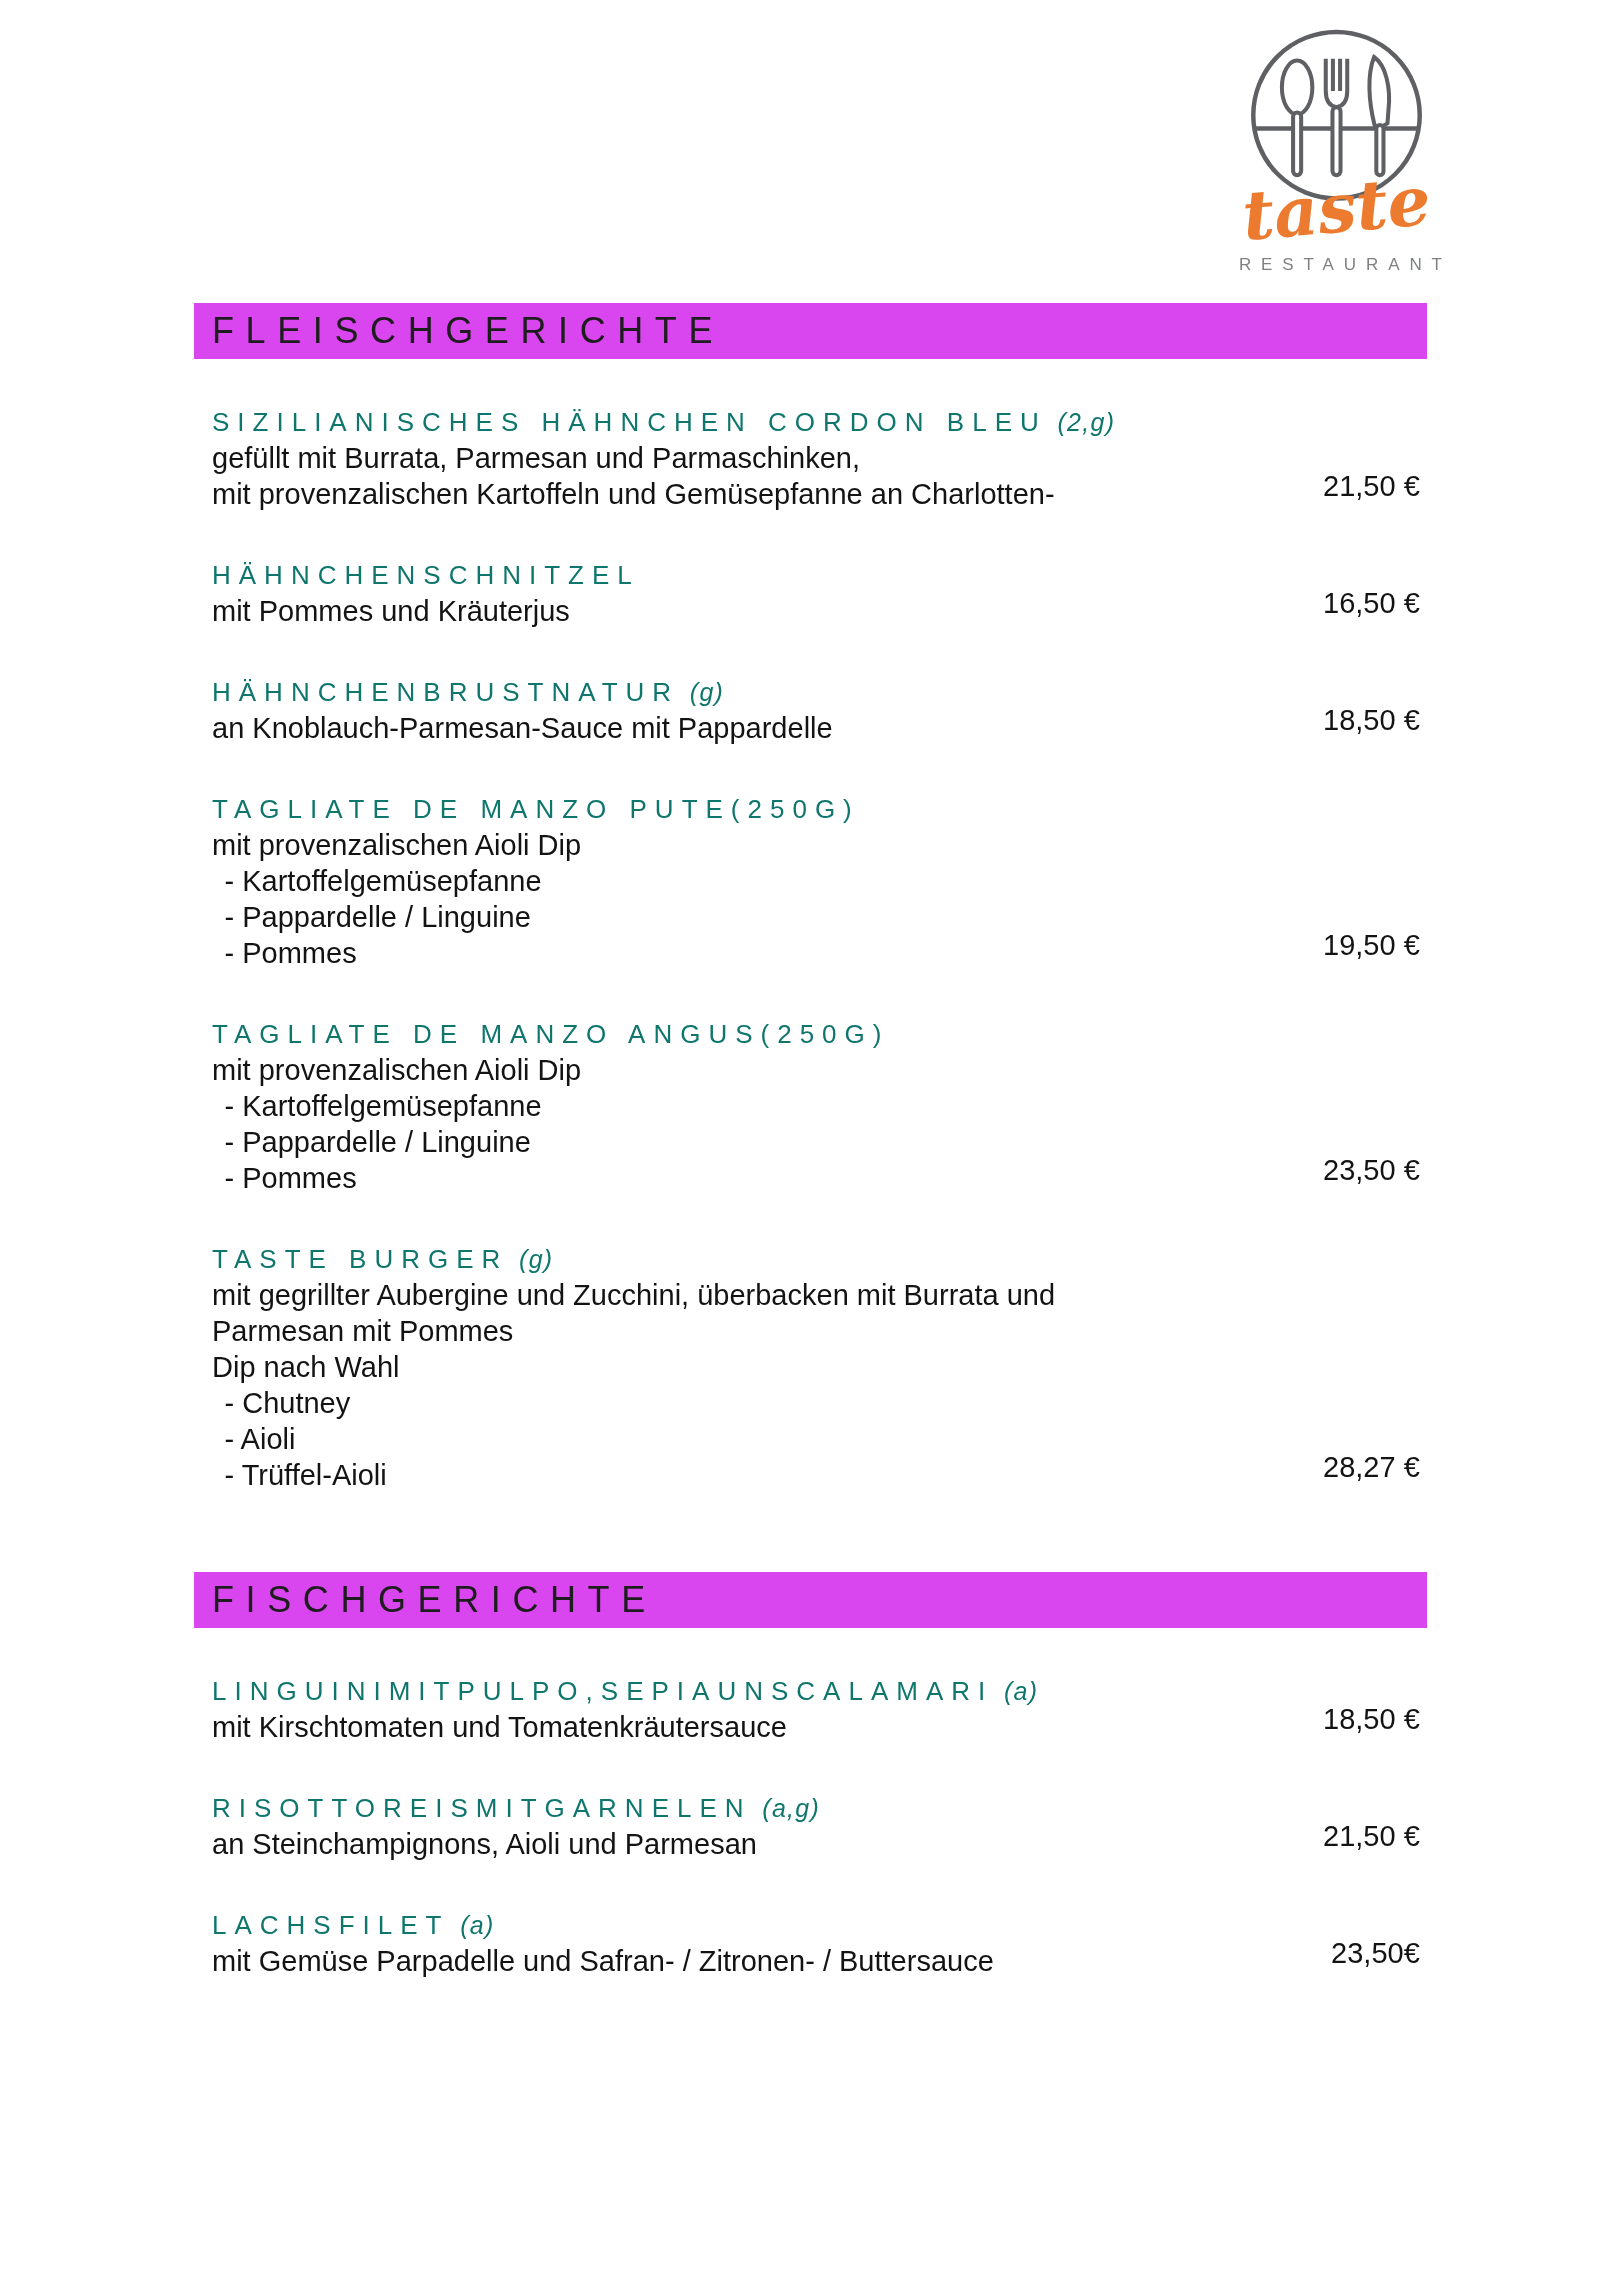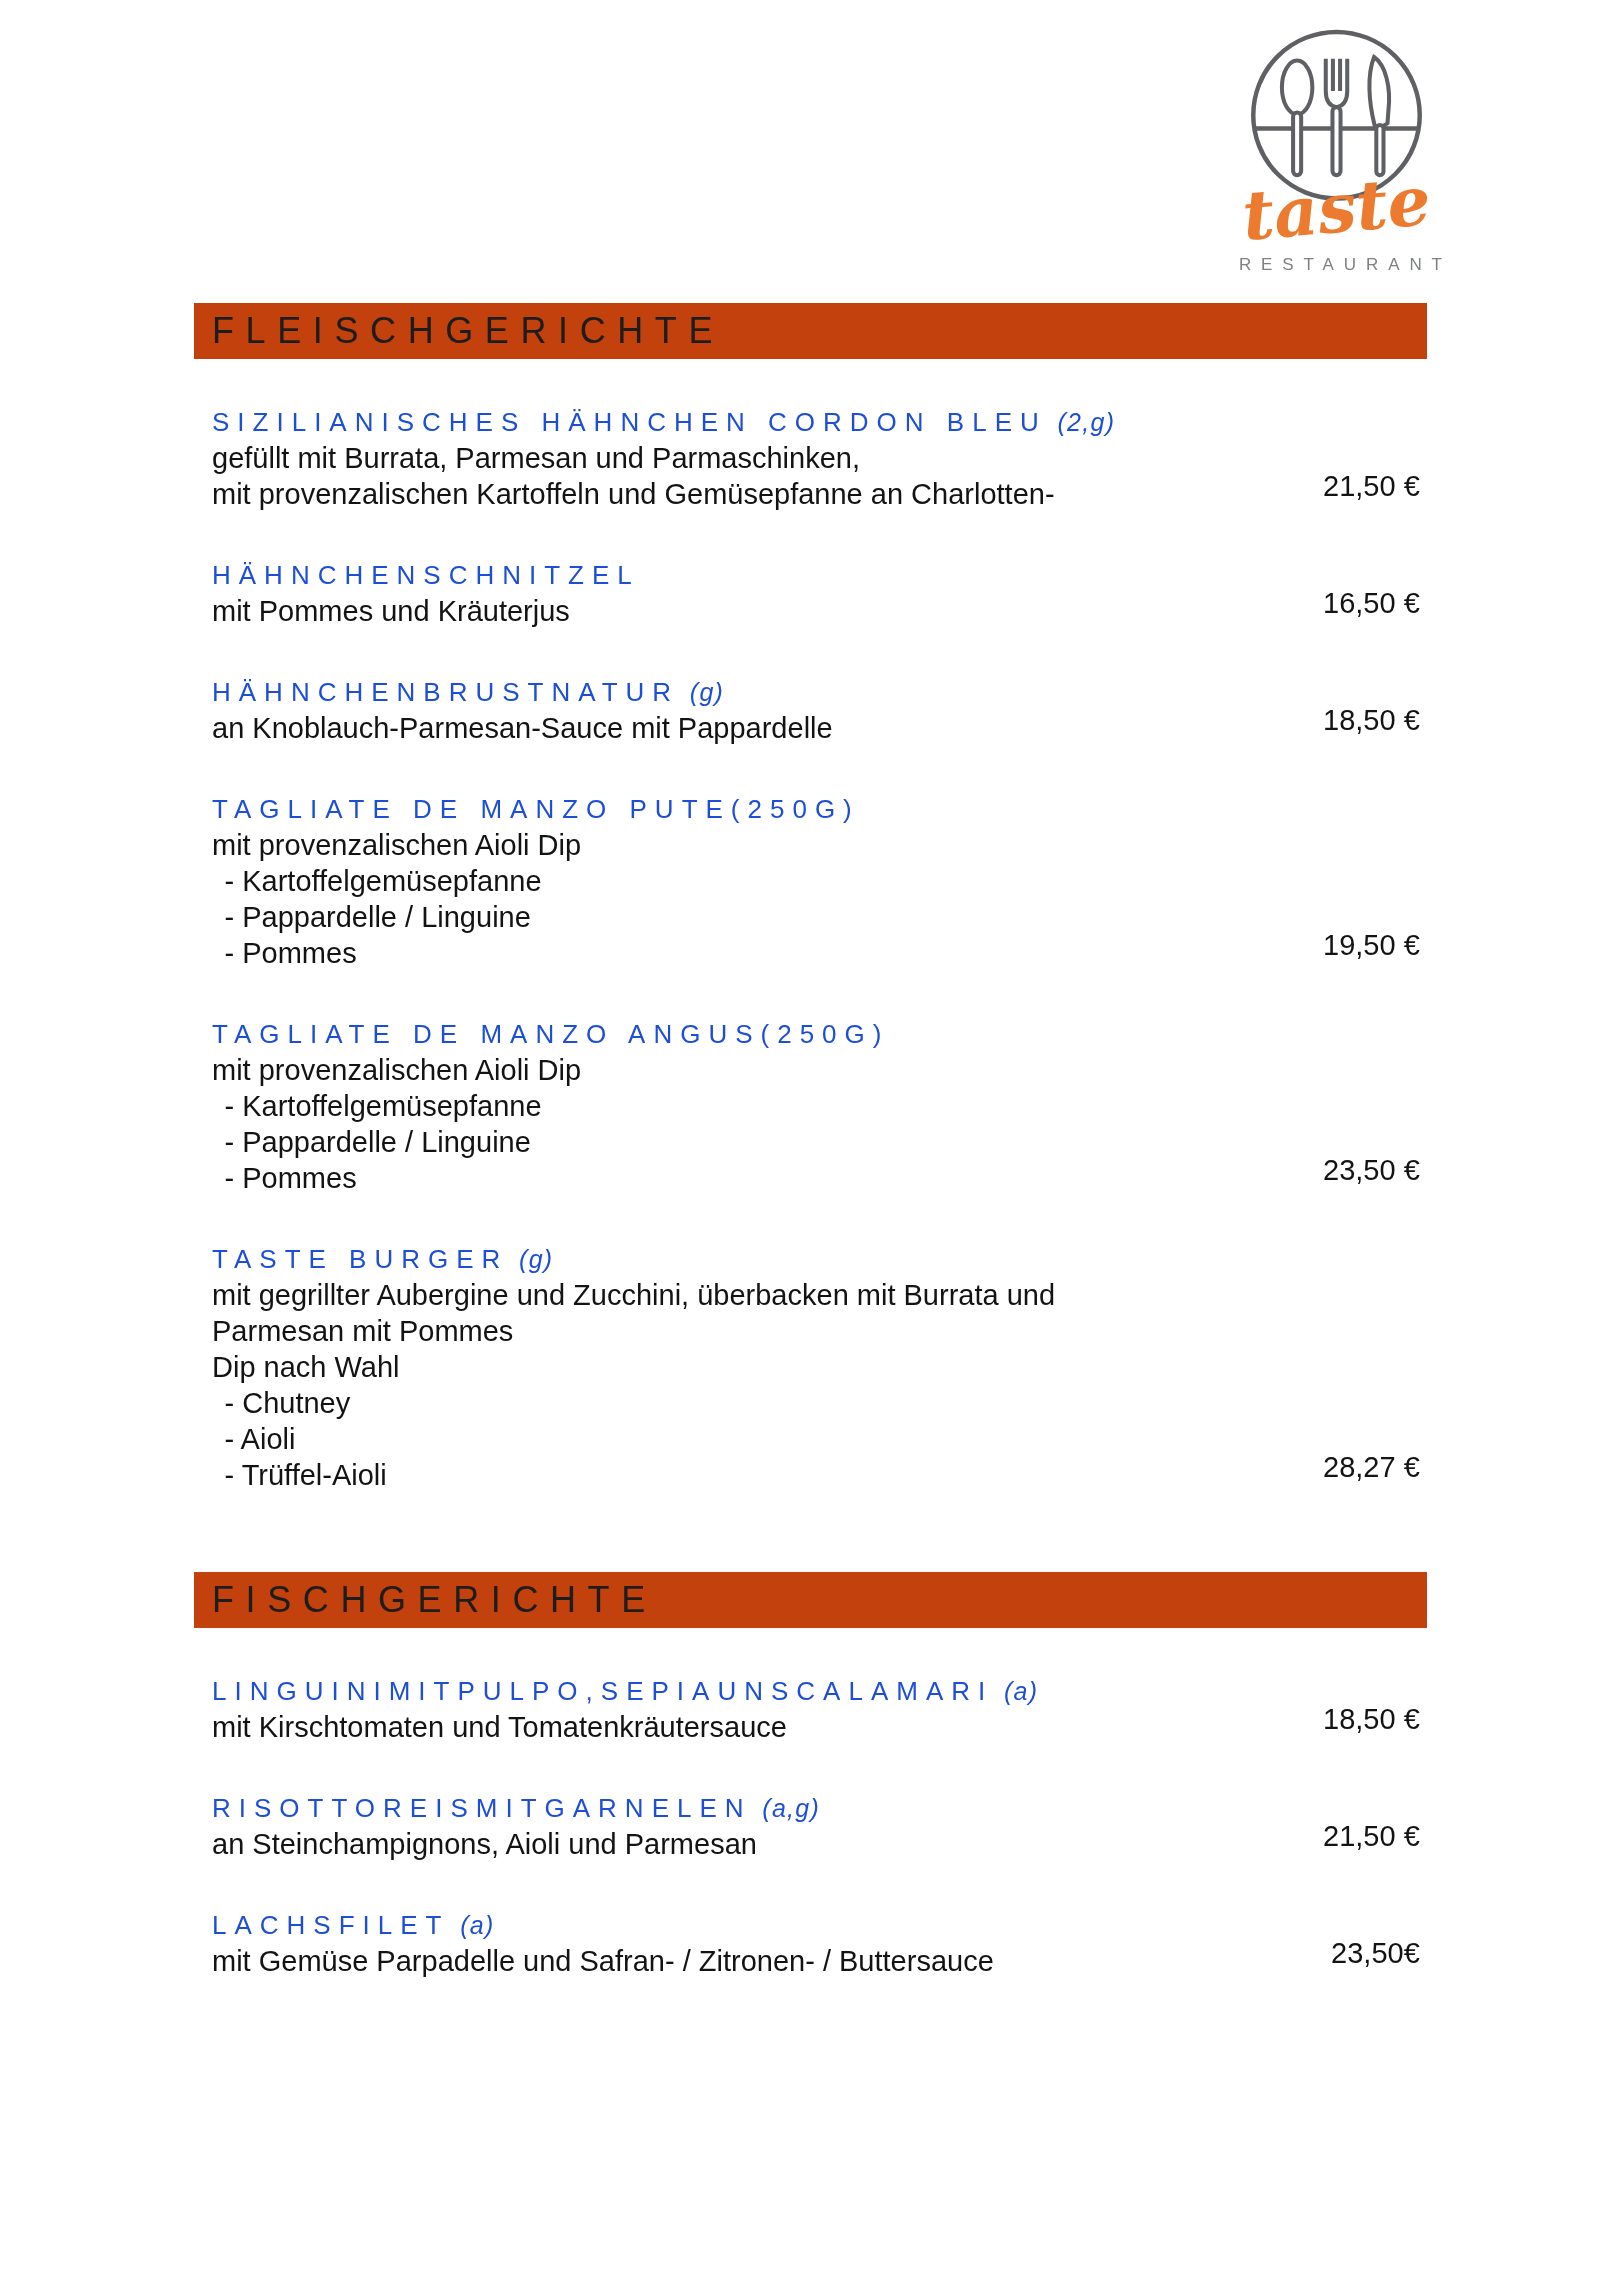--- a/index.html
+++ b/index.html
@@ -16,28 +16,28 @@
     font-family:"DejaVu Serif",serif;font-style:italic;font-weight:bold;
     font-size:68px;line-height:72px;transform:rotate(-5deg);
   }
   .logo-sub{
     margin-top:11px;font-size:17px;letter-spacing:9.9px;color:#7e8083;
     white-space:nowrap;text-indent:9.9px;
   }
   
   .content{position:absolute;left:194px;top:303px;width:1233px;}
   .section-header{
-    background:#c2410c;height:56px;display:flex;align-items:center;
+    background:#d946ef;height:56px;display:flex;align-items:center;
     padding-left:18px;box-sizing:border-box;
     font-size:36px;letter-spacing:11.6px;color:#1d1d1d;white-space:nowrap;
   }
   .section + .section{margin-top:79px;}
   .items{padding:0 7.2px 0 18px;}
   .item{position:relative;margin-top:45px;}
-  .item-title{font-size:26px;line-height:36px;letter-spacing:8px;white-space:nowrap;color:#1d4ed8;}
+  .item-title{font-size:26px;line-height:36px;letter-spacing:8px;white-space:nowrap;color:#0f766e;}
   .allergen{font-style:italic;letter-spacing:1.3px;font-size:25px;margin-left:10.7px;}
   .line{font-size:29px;line-height:36px;color:#131313;}
   .line.indent{padding-left:12.5px;}
   .price{
     position:absolute;right:0;bottom:8px;font-size:29px;line-height:36px;
     color:#131313;white-space:nowrap;
   }
 </style>
 </head>
 <body>

